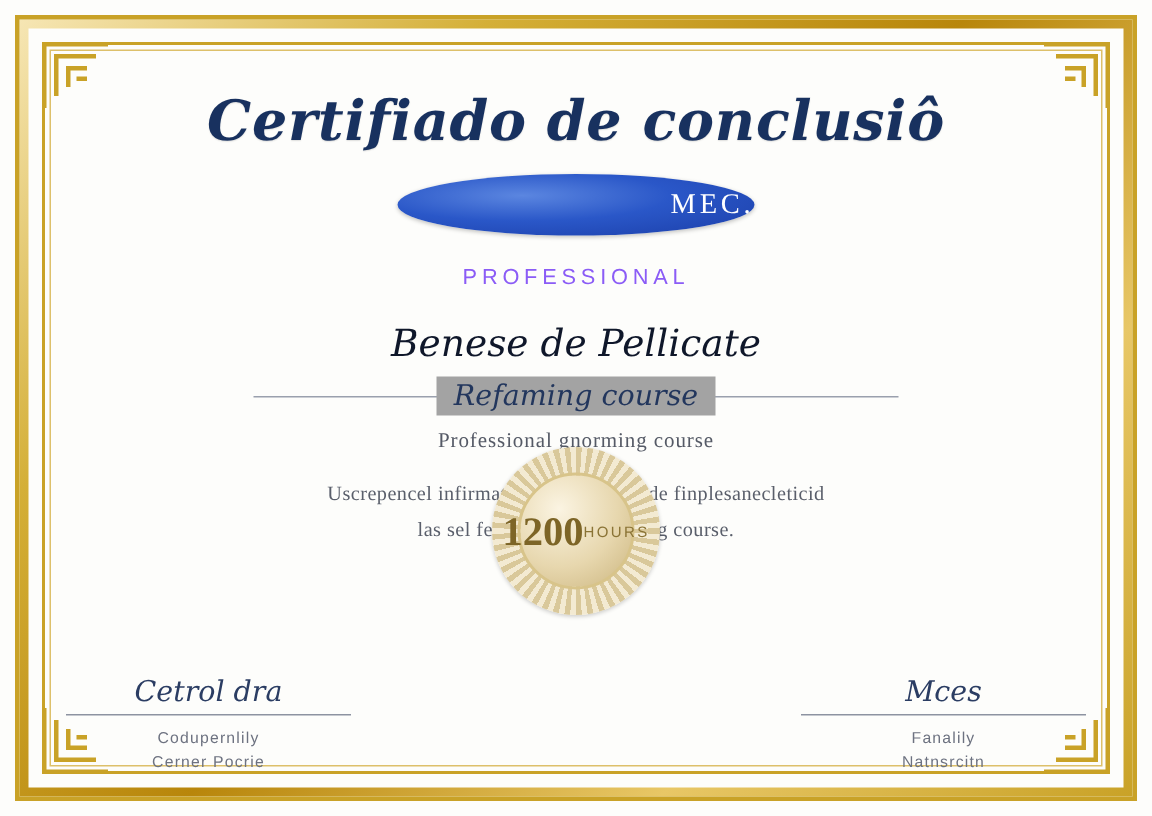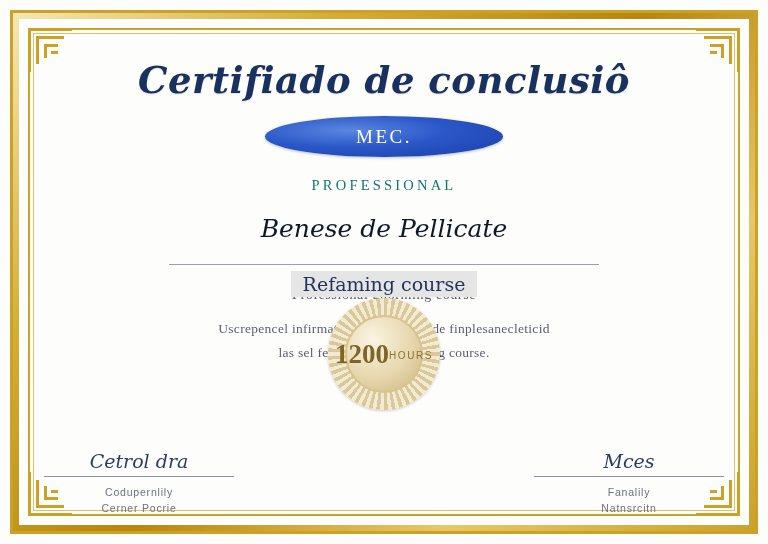--- a/index.html
+++ b/index.html
@@ -100,28 +100,29 @@
     height: 41px;
     margin: 14px auto 0 auto;
     border-radius: 50%;
     background: radial-gradient(ellipse at 35% 35%, #5b86e0 0%, #2a57c8 45%, #1b3ea8 100%);
     color: #ffffff;
     font-family: "Liberation Serif", serif;
     font-size: 19px;
     letter-spacing: 2.5px;
     line-height: 41px;
     box-shadow: 0 1px 3px rgba(0,0,0,0.25);
+    text-align: right;
   }
 
   .subtitle {
     margin-top: 16px;
-    font-family: Liberation Serif, serif;
+    font-family: Liberation Sans, sans-serif;
     font-size: 14.5px;
     letter-spacing: 3.2px;
-    color: #0f766e;
+    color: #8b5cf6;
     line-height: 25px;
   }
 
   .recipient {
     margin-top: 16px;
     font-family: "DejaVu Serif", serif;
     font-style: italic;
     font-size: 25px;
     color: #0f172a;
   }
@@ -136,26 +137,26 @@
     position: absolute;
     top: 13px;
     height: 1px;
     background: #9aa0ad;
     width: 100%;
   }
   .rule-row .course {
     position: relative;
     display: inline-block;
     padding: 0 12px;
-    background: #e5e5e5;
+    background: #a3a3a3;
     font-family: "DejaVu Serif", serif;
+    font-style: italic;
     font-size: 19px;
     color: #22365d;
     line-height: 26px;
-    margin-top: 20px;
   }
 
   .course-sub {
     margin-top: 10px;
     font-family: "Liberation Serif", serif;
     font-size: 14px;
     color: #555a66;
     letter-spacing: 0.6px;
   }
 

